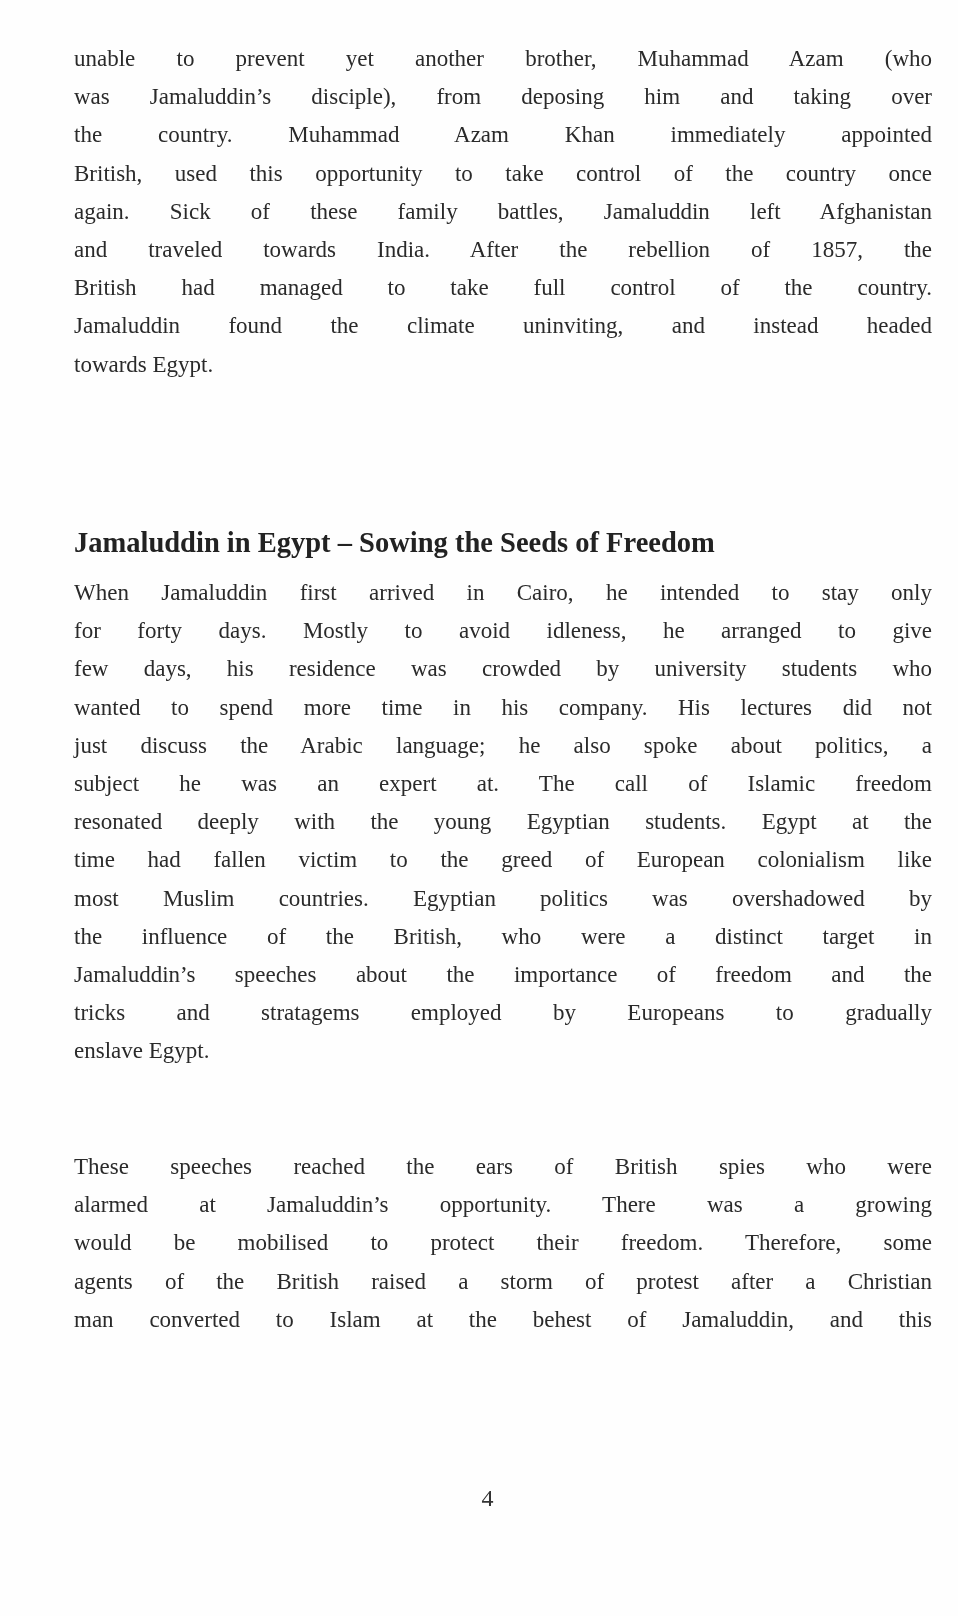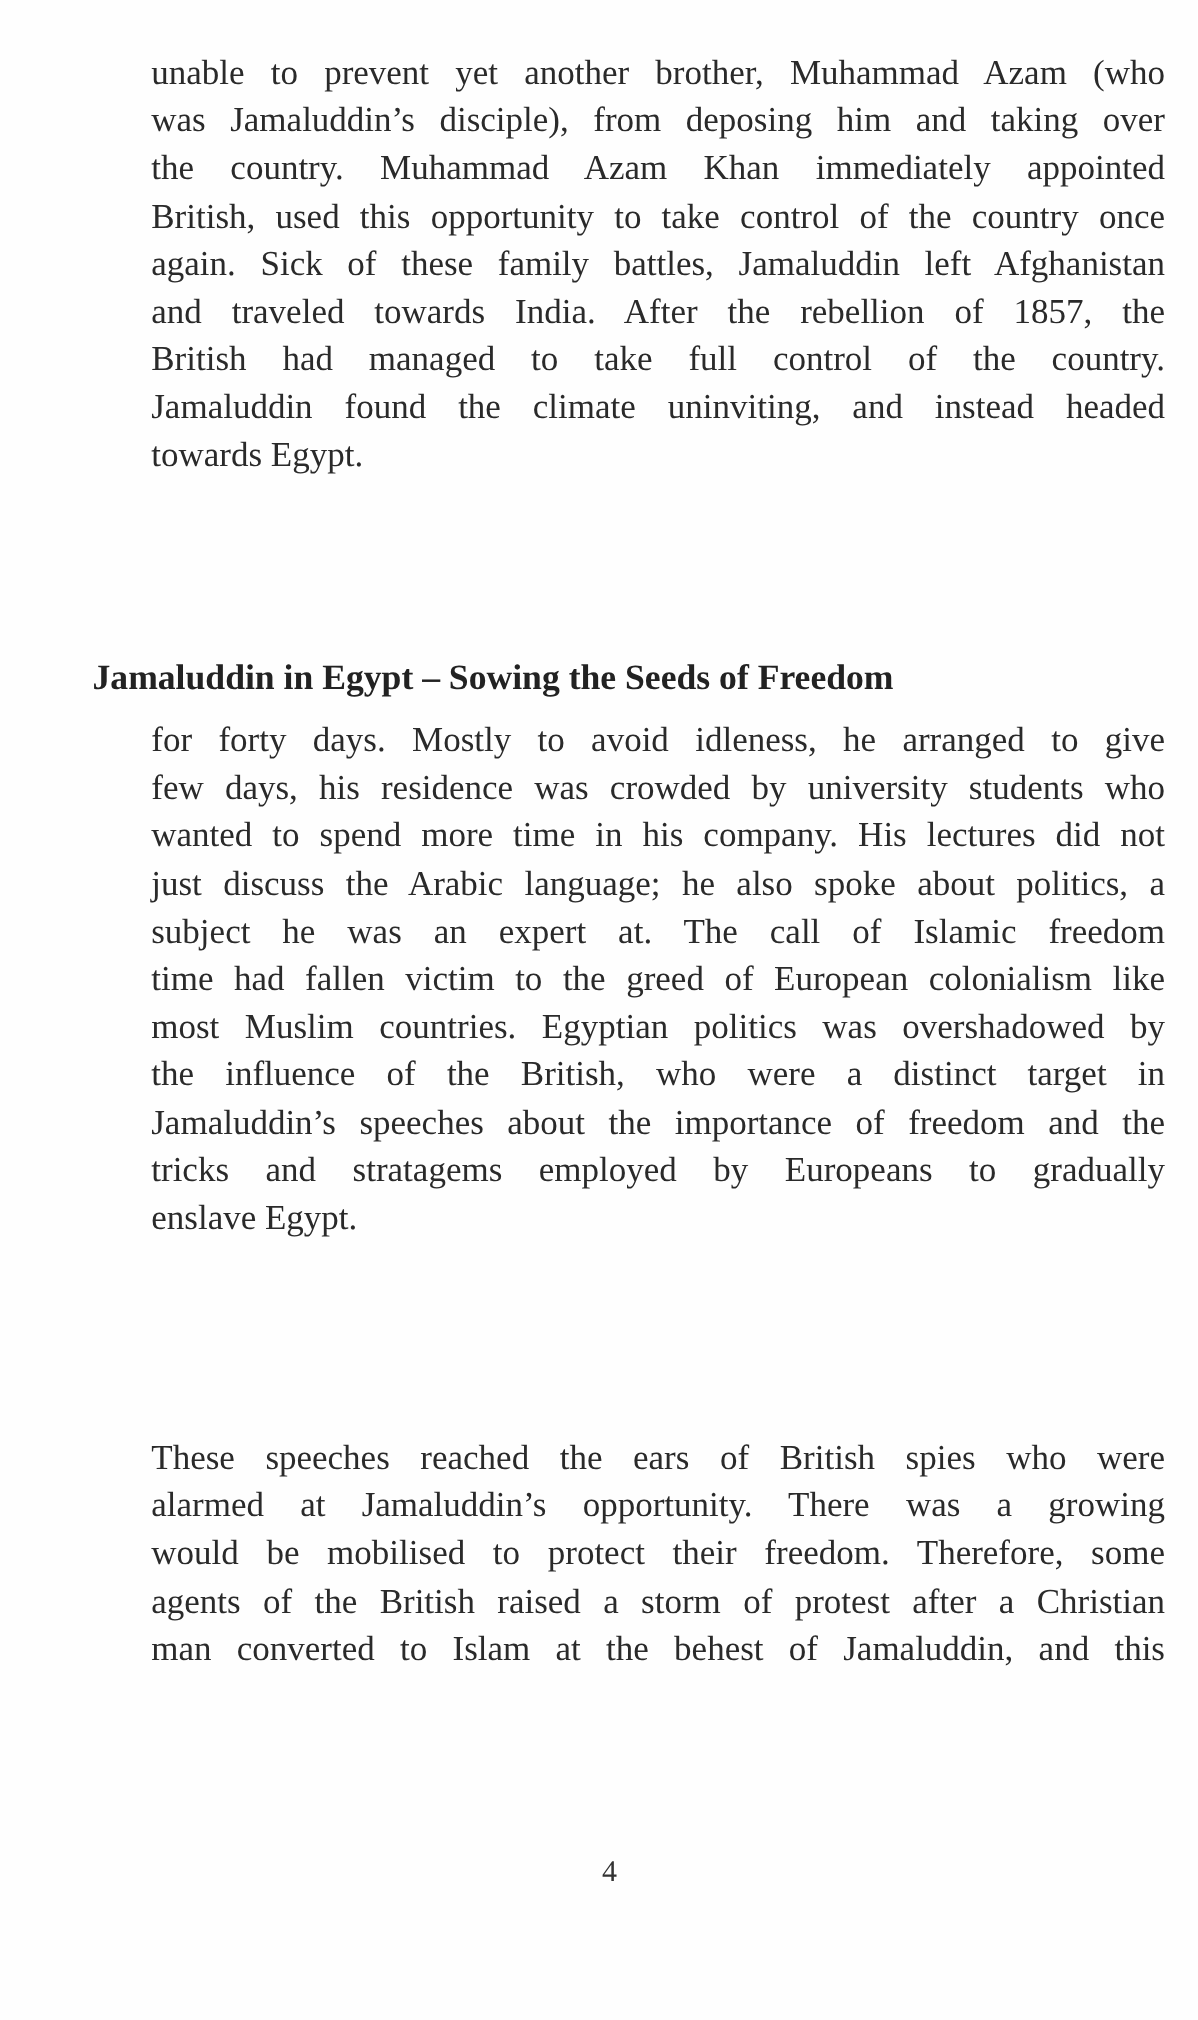--- a/index.html
+++ b/index.html
@@ -10,25 +10,24 @@
   }
   .text {
     position: absolute; left: 74px; width: 858px;
     font-family: "Liberation Serif", serif;
     color: #2a2a2a;
   }
   .line {
     display: block;
     height: 38.2px;
     line-height: 38.2px;
-    font-size: 28px;
+    font-size: 23px;
     text-align: justify;
     text-align-last: justify;
     white-space: nowrap;
-    margin-left: 47px;
   }
   .line.last { text-align-last: left; }
   .heading {
     position: absolute; left: 74px; top: 495px;
     font-family: "Liberation Serif", serif;
     font-weight: bold; font-size: 28.5px; color: #222;
     white-space: nowrap;
     margin-top: 32px;
   }
   .pagenum {
@@ -49,25 +48,27 @@
     <span class="line">again. Sick of these family battles, Jamaluddin left Afghanistan</span>
     <span class="line">and traveled towards India. After the rebellion of 1857, the</span>
     <span class="line">British had managed to take full control of the country.</span>
     <span class="line">Jamaluddin found the climate uninviting, and instead headed</span>
     <span class="line last">towards Egypt.</span>
   </div>
 
   <div class="heading">Jamaluddin in Egypt – Sowing the Seeds of Freedom</div>
 
   <div class="text" style="top:574px;">
+    <span class="line">When Jamaluddin first arrived in Cairo, he intended to stay only</span>
     <span class="line">for forty days. Mostly to avoid idleness, he arranged to give</span>
     <span class="line">few days, his residence was crowded by university students who</span>
     <span class="line">wanted to spend more time in his company. His lectures did not</span>
     <span class="line">just discuss the Arabic language; he also spoke about politics, a</span>
     <span class="line">subject he was an expert at. The call of Islamic freedom</span>
+    <span class="line">resonated deeply with the young Egyptian students. Egypt at the</span>
     <span class="line">time had fallen victim to the greed of European colonialism like</span>
     <span class="line">most Muslim countries. Egyptian politics was overshadowed by</span>
     <span class="line">the influence of the British, who were a distinct target in</span>
     <span class="line">Jamaluddin’s speeches about the importance of freedom and the</span>
     <span class="line">tricks and stratagems employed by Europeans to gradually</span>
     <span class="line last">enslave Egypt.</span>
   </div>
 
   <div class="text" style="top:1148px;">
     <span class="line">These speeches reached the ears of British spies who were</span>

